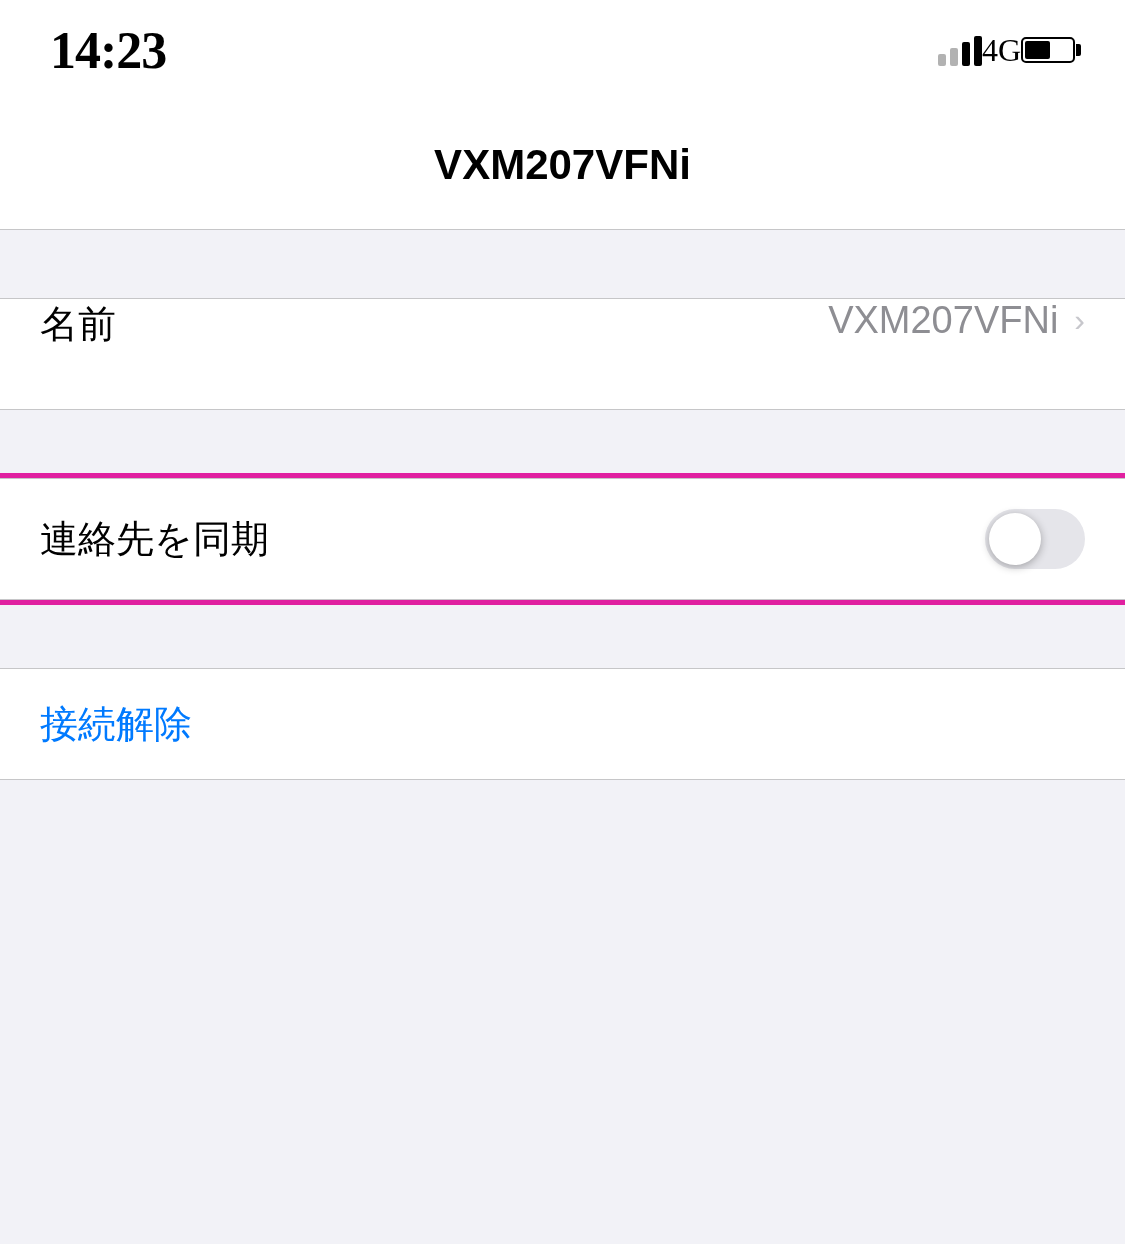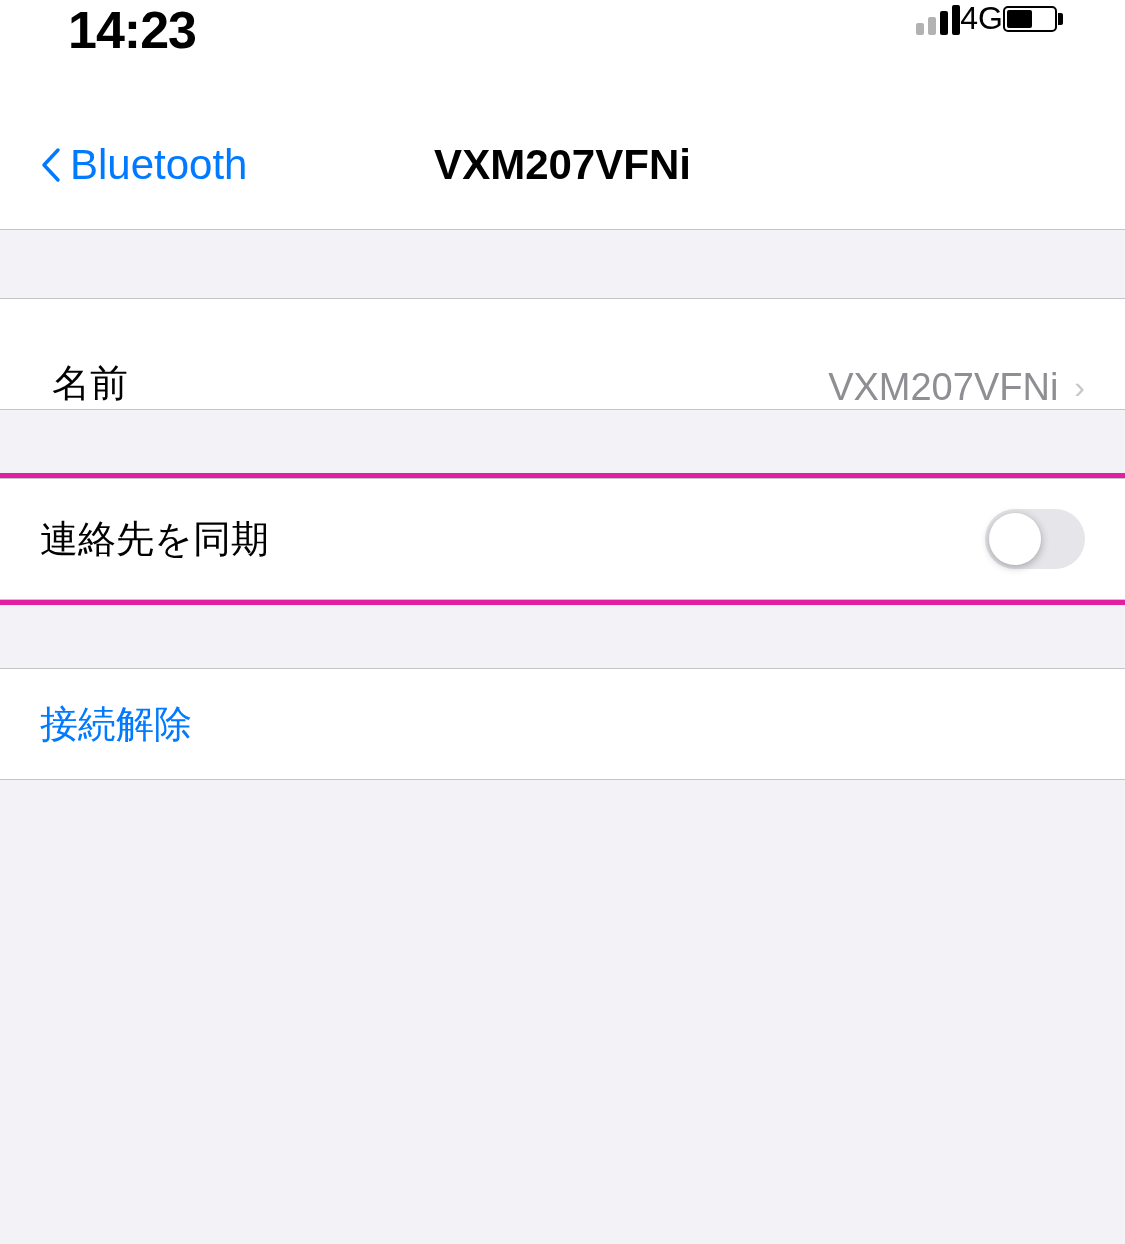--- a/index.html
+++ b/index.html
@@ -16,23 +16,24 @@
       font-family: -apple-system, 'Helvetica Neue', Arial, sans-serif;
       overflow: hidden;
     }
 
     
     .status-bar {
       width: 100%;
       height: 100px;
       background: #ffffff;
       display: flex;
-      align-items: flex-start;
+      align-items: center;
       justify-content: space-between;
-      padding: 0 68px;
+      padding: 0 50px;
+      font-family: Liberation Serif, serif;
     }
 
     .status-time {
       font-size: 52px;
       font-weight: 600;
       color: #000000;
       letter-spacing: -1px;
     }
 
     .status-right {
@@ -162,27 +163,26 @@
 
     
     .settings-section {
       background: #ffffff;
       border-top: 1px solid #c6c6c8;
       border-bottom: 1px solid #c6c6c8;
     }
 
     .settings-row {
       display: flex;
-      align-items: flex-end;
+      align-items: flex-start;
       justify-content: space-between;
       padding: 0 40px;
       height: 110px;
       background: #ffffff;
       border-bottom: 1px solid #e5e5ea;
-      margin-left: 12px;
     }
 
     .settings-row:last-child {
       border-bottom: none;
     }
 
     .row-label {
       font-size: 38px;
       color: #000000;
       font-weight: 400;
@@ -284,28 +284,20 @@
     <span class="network-text">4G</span>
     <div class="battery-container">
       <div class="battery-icon">
         <div class="battery-fill"></div>
       </div>
     </div>
   </div>
 </div>
 
 <div class="nav-header">
-  <div class="back-button">
-    <div class="back-chevron">
-      <svg viewBox="0 0 22 36" fill="none" xmlns="http://www.w3.org/2000/svg">
-        <path d="M18 3L4 18L18 33" stroke="#007aff" stroke-width="3.5" stroke-linecap="round" stroke-linejoin="round"></path>
-      </svg>
-    </div>
-    <span class="back-label">Bluetooth</span>
-  </div>
   <span class="page-title">VXM207VFNi</span>
 </div>
 
 <div class="content">
 
   <div class="section-spacer"></div>
 
   <div class="settings-section">
     <div class="settings-row">
       <span class="row-label">名前</span>

